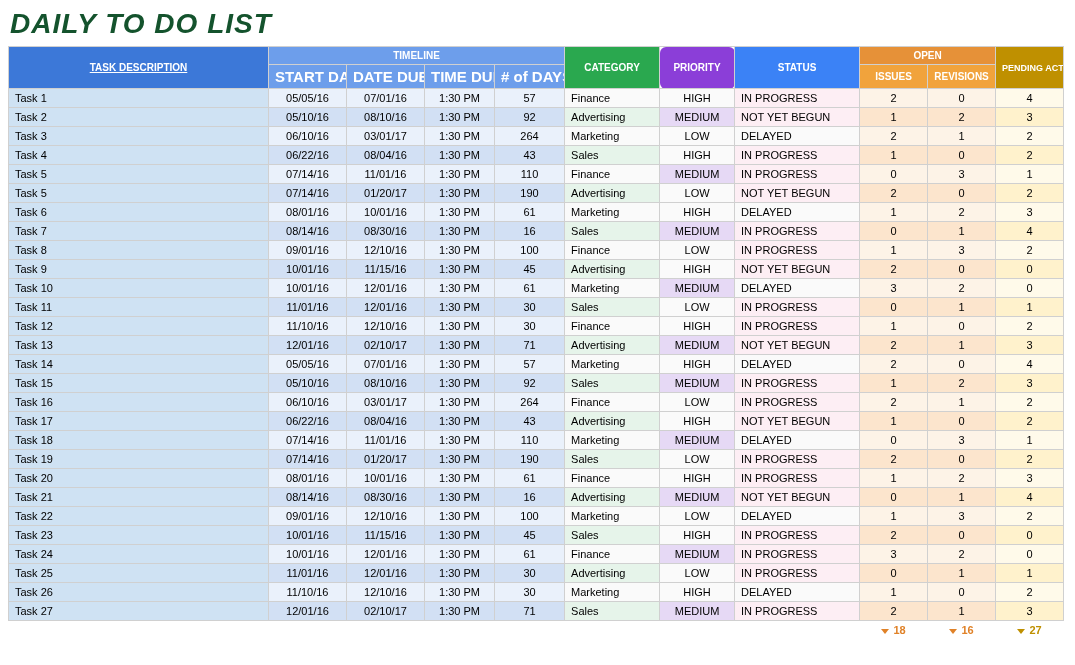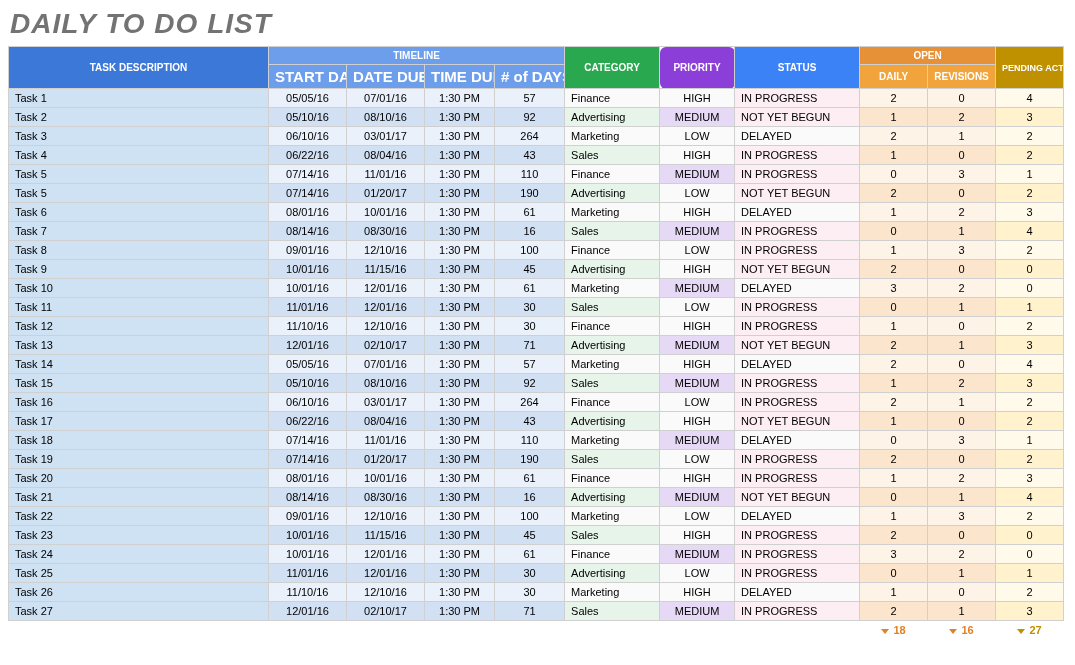--- a/index.html
+++ b/index.html
@@ -9,21 +9,21 @@
     font-family: Arial, sans-serif;
     font-size: 11px;
     background: #fff;
     width: 1075px;
   }
   h1 {
     font-family: Arial, sans-serif;
     font-size: 28px;
     font-weight: bold;
     font-style: italic;
-    color: #737373;
+    color: #14532d;
     margin: 0 0 6px 2px;
     letter-spacing: 1px;
   }
   table {
     border-collapse: collapse;
     width: 1055px;
     table-layout: fixed;
   }
   th, td {
     padding: 3px 6px;
@@ -31,21 +31,21 @@
     overflow: hidden;
     white-space: nowrap;
     text-overflow: clip;
   }
   th {
     color: #fff;
     font-weight: bold;
     font-size: 10px;
     text-align: center;
   }
-  .hdr-td  { background:#3c78d8; height:40px; }
+  .hdr-td  { background:#3c78d8; height:40px;text-decoration:underline; }
   .hdr-tl  { background:#6d9eeb; }
   .hdr-cat { background:#2aa84f; }
   .hdr-pri { background:#8b3ed8;border-radius:6px; }
   .hdr-sta { background:#3b82f6; }
   .hdr-open{ background:#e69138; }
   .hdr-pen { background:#bf9000; }
   .sub-tl  { background:#6d9eeb; color:#fff; font-weight:bold; font-size:15px; text-align:center; }
   .sub-open{ background:#f1a33c; color:#fff; font-weight:bold; font-size:10px; text-align:center; }
 
   td.task  { text-align:left; background:#cfe2f3; }
@@ -109,21 +109,21 @@
       <th rowspan="2" class="hdr-pri">PRIORITY</th>
       <th rowspan="2" class="hdr-sta">STATUS</th>
       <th colspan="2" class="hdr-open">OPEN</th>
       <th rowspan="2" class="hdr-pen" style="font-size:9px">PENDING ACTIONS</th>
     </tr>
     <tr>
       <th class="sub-tl">START DATE</th>
       <th class="sub-tl">DATE DUE</th>
       <th class="sub-tl">TIME DUE</th>
       <th class="sub-tl"># of DAYS</th>
-      <th class="sub-open">DAILY</th>
+      <th class="sub-open">ISSUES</th>
       <th class="sub-open">REVISIONS</th>
     </tr>
   </thead>
   <tbody id="tbody">
       <tr>
         <td class="task">Task 1</td>
         <td class="tl">05/05/16</td>
         <td class="tl">07/01/16</td>
         <td class="tl">1:30 PM</td>
         <td class="tl">57</td>

